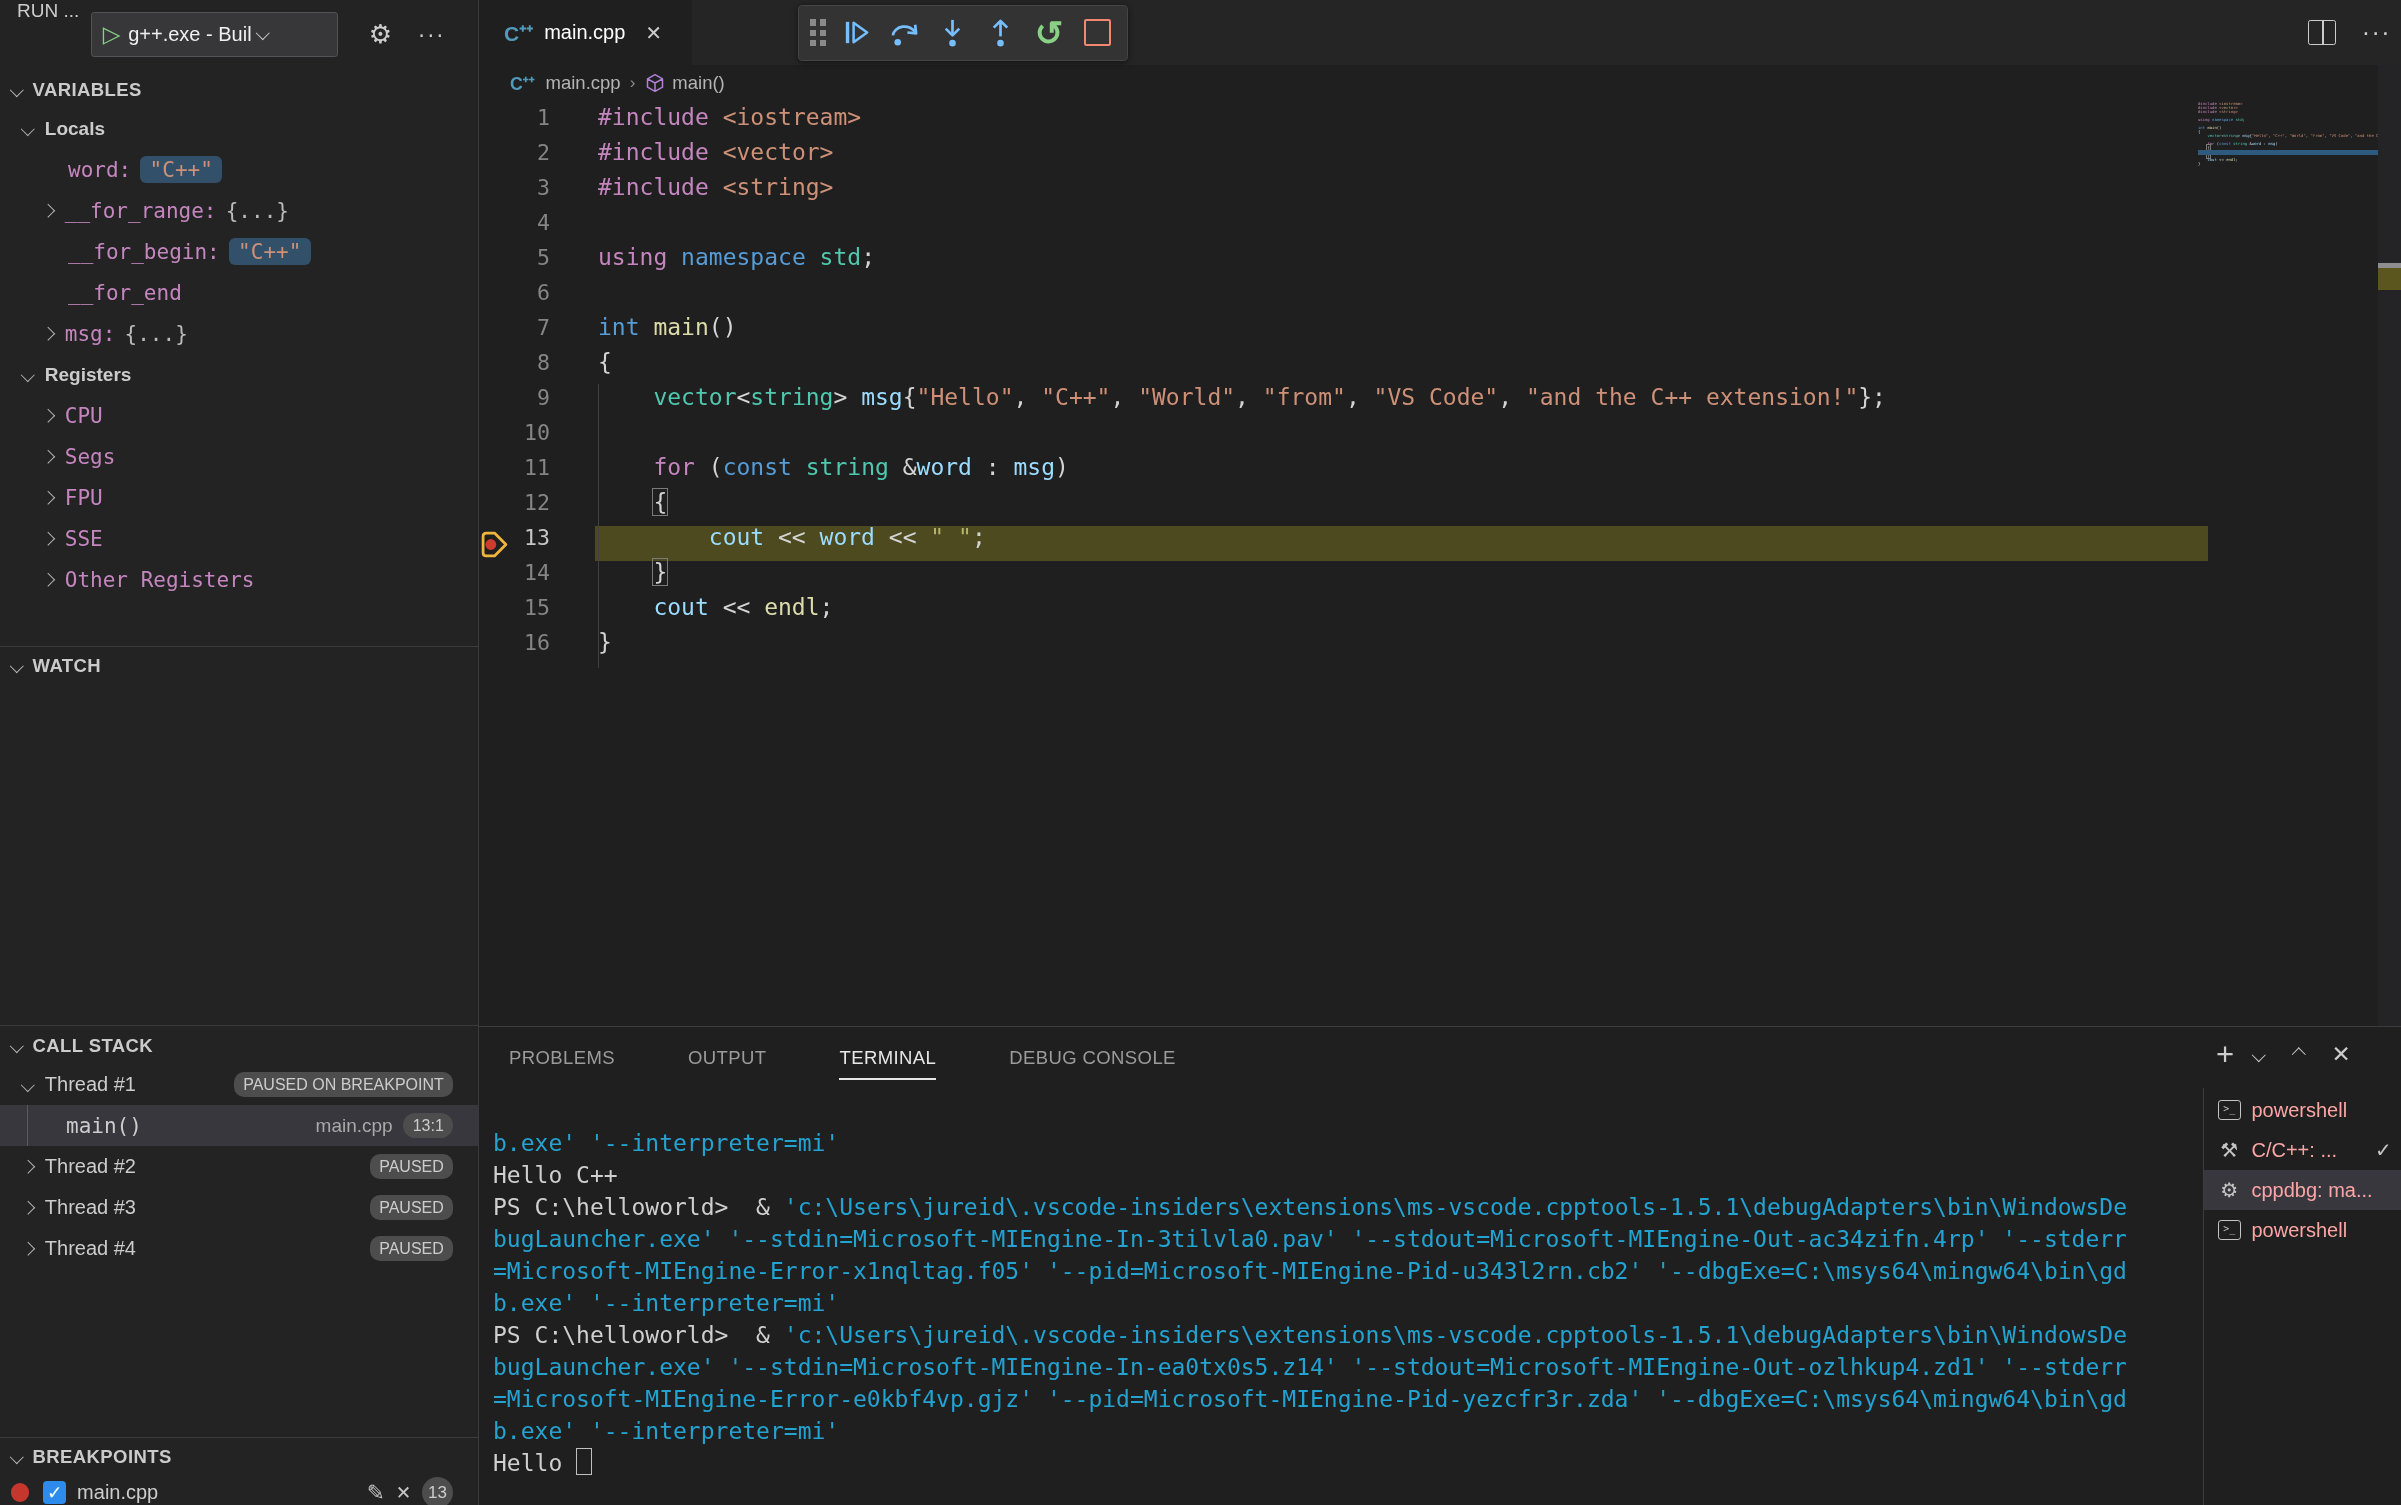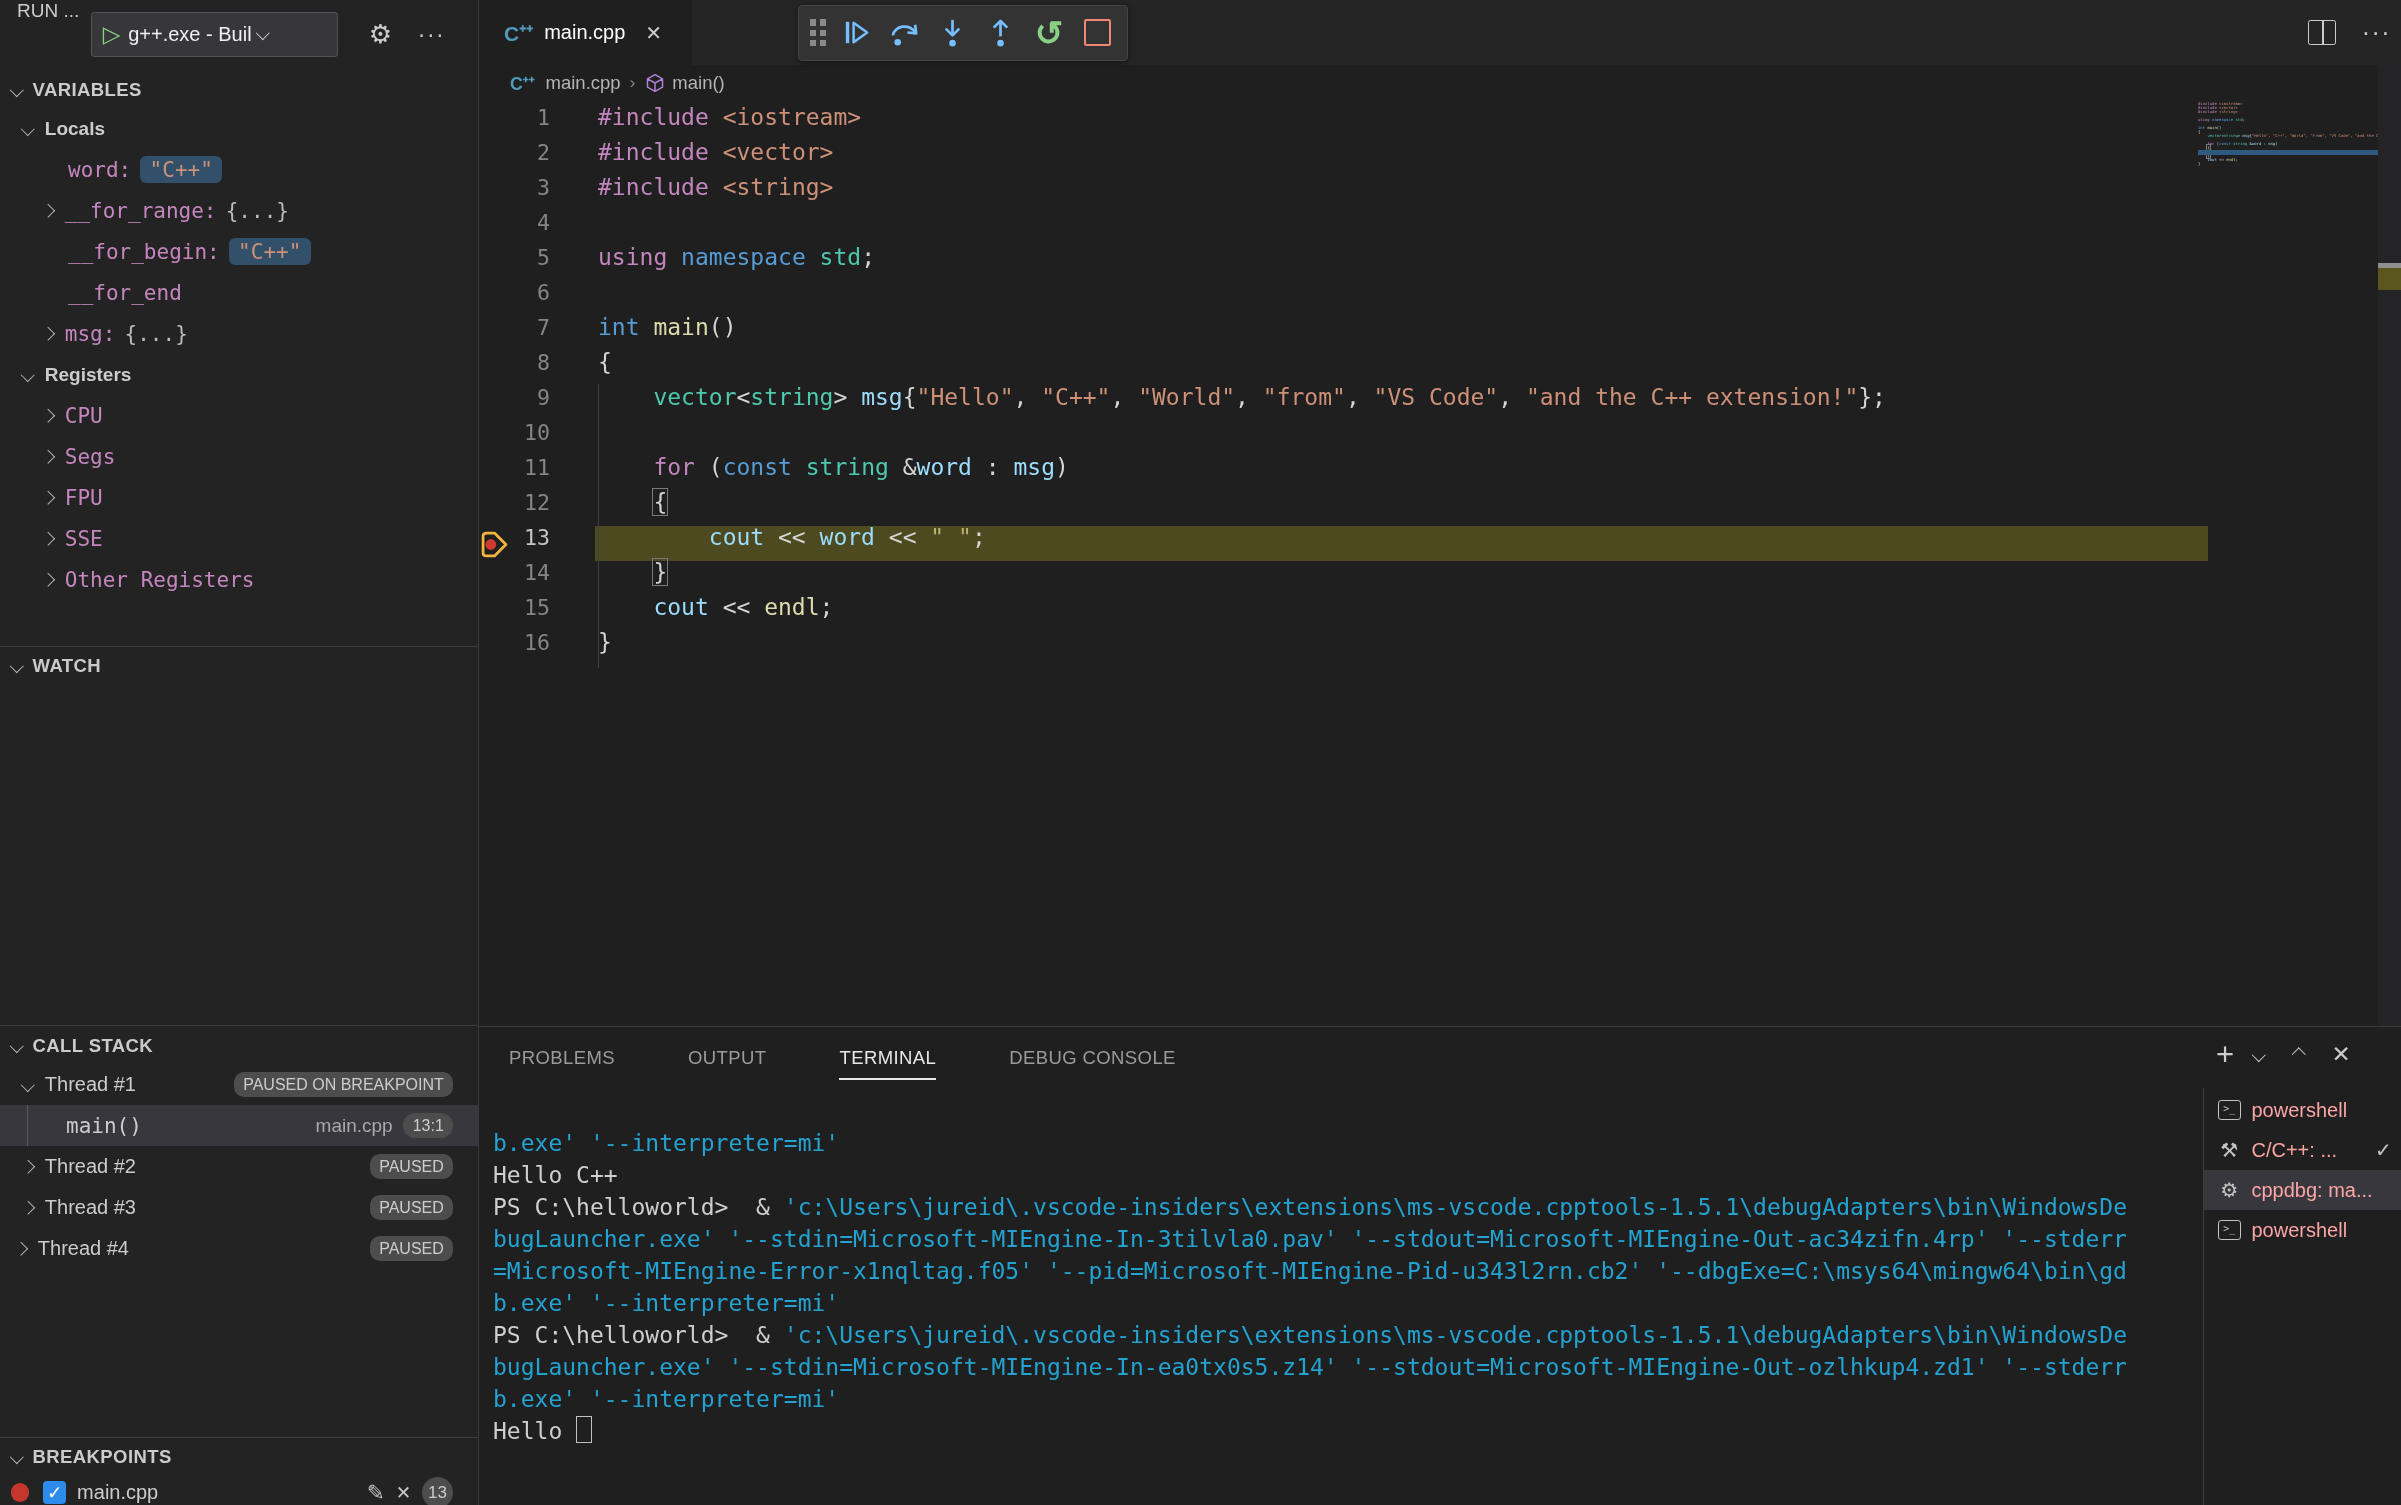--- a/index.html
+++ b/index.html
@@ -215,21 +215,21 @@
             <span class="badge">PAUSED</span>
           </span>
         </div>
         <div class="tree-row" style="padding-left: 23px;">
           <span class="chev right"></span>
           <span style="font-size: 20px;">Thread #3</span>
           <span class="row-right">
             <span class="badge">PAUSED</span>
           </span>
         </div>
-        <div class="tree-row" style="padding-left: 16px;">
+        <div class="tree-row" style="padding-left: 23px;">
           <span class="chev right"></span>
           <span style="font-size: 20px;">Thread #4</span>
           <span class="row-right">
             <span class="badge">PAUSED</span>
           </span>
         </div>
       </div>
   </div>
 
   <div class="sec-divider" style="top:1437px;"></div>
@@ -439,20 +439,21 @@
 
 <div class="terminal" id="terminal">
     <div class="t-line"><span class="t-cyan">b.exe' '--interpreter=mi'</span></div>
     <div class="t-line"><span class="t-white">Hello C++</span></div>
     <div class="t-line"><span class="t-white">PS C:\helloworld&gt;  &amp; </span><span class="t-cyan">'c:\Users\jureid\.vscode-insiders\extensions\ms-vscode.cpptools-1.5.1\debugAdapters\bin\WindowsDe</span></div>
     <div class="t-line"><span class="t-cyan">bugLauncher.exe' '--stdin=Microsoft-MIEngine-In-3tilvla0.pav' '--stdout=Microsoft-MIEngine-Out-ac34zifn.4rp' '--stderr</span></div>
     <div class="t-line"><span class="t-cyan">=Microsoft-MIEngine-Error-x1nqltag.f05' '--pid=Microsoft-MIEngine-Pid-u343l2rn.cb2' '--dbgExe=C:\msys64\mingw64\bin\gd</span></div>
     <div class="t-line"><span class="t-cyan">b.exe' '--interpreter=mi'</span></div>
     <div class="t-line"><span class="t-white">PS C:\helloworld&gt;  &amp; </span><span class="t-cyan">'c:\Users\jureid\.vscode-insiders\extensions\ms-vscode.cpptools-1.5.1\debugAdapters\bin\WindowsDe</span></div>
     <div class="t-line"><span class="t-cyan">bugLauncher.exe' '--stdin=Microsoft-MIEngine-In-ea0tx0s5.z14' '--stdout=Microsoft-MIEngine-Out-ozlhkup4.zd1' '--stderr</span></div>
+    <div class="t-line"><span class="t-cyan">=Microsoft-MIEngine-Error-e0kbf4vp.gjz' '--pid=Microsoft-MIEngine-Pid-yezcfr3r.zda' '--dbgExe=C:\msys64\mingw64\bin\gd</span></div>
     <div class="t-line"><span class="t-cyan">b.exe' '--interpreter=mi'</span></div>
     <div class="t-line"><span class="t-white">Hello </span><span class="t-cursor"></span></div>
   </div>
 
 <div class="termlist-divider"></div>
 <div class="terminal-list" id="terminal-list">
     <div class="term-item">
       <span class="ti-icon">
         <span class="shell-box">&gt;_</span>
       </span>

